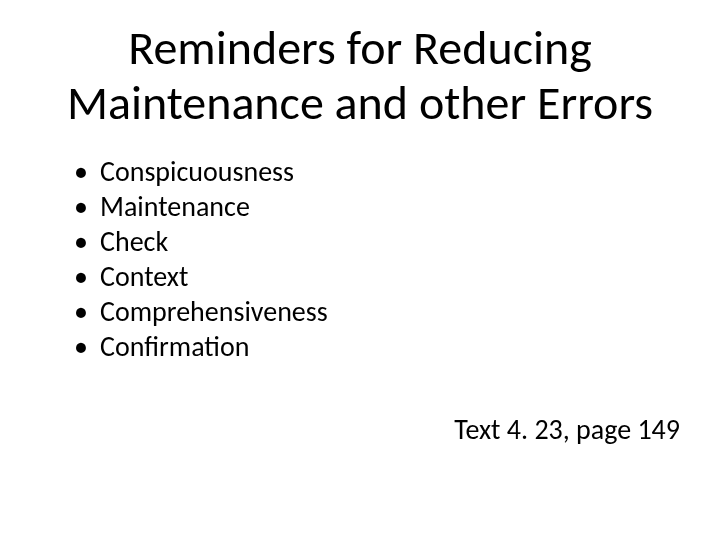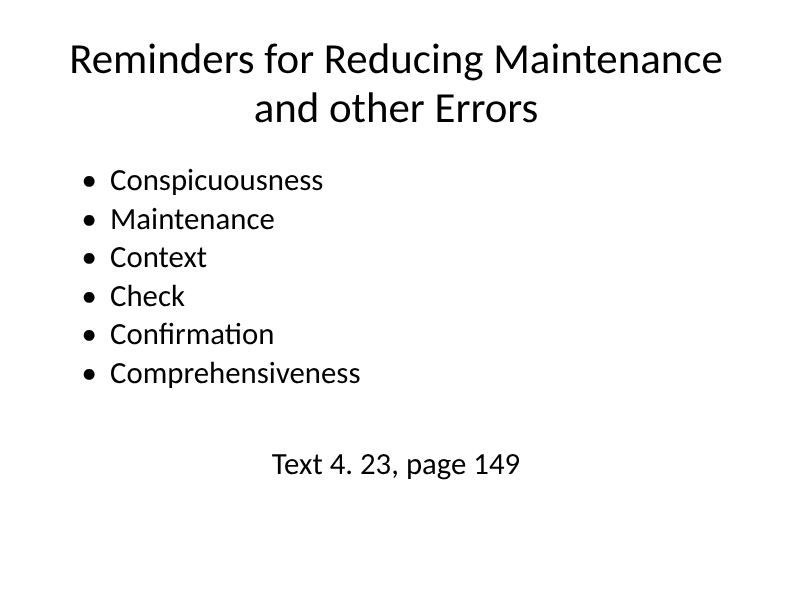--- a/index.html
+++ b/index.html
@@ -11,24 +11,24 @@
     font-family: Calibri, "Segoe UI", Arial, sans-serif;
     color: #000;
   }
   .slide {
     width: 720px;
     height: 540px;
     box-sizing: border-box;
     padding: 20px 40px 0 40px;
   }
   .title {
-    font-size: 39px;
+    font-size: 48px;
     text-align: center;
     line-height: 1.15;
-    margin: 12px 0 24px 0;
+    margin: 0 0 24px 0;
     font-weight: 400;
   }
   .bullets {
     list-style: none;
     padding: 0;
     margin: 16px 0 0 30px;
   }
   .bullets li {
     font-size: 28px;
     line-height: 1.25;
@@ -37,31 +37,31 @@
   }
   .bullets li::before {
     content: "•";
     position: absolute;
     left: 4px;
     top: 0;
     font-size: 28px;
   }
   .reference {
     font-size: 28px;
-    text-align: center;
+    text-align: right;
     margin-top: 48px;
   }
 </style>
 </head>
 <body>
 
 <div class="slide">
   <h1 class="title">Reminders for Reducing Maintenance and other Errors</h1>
   <ul class="bullets">
     <li>Conspicuousness</li>
     <li>Maintenance</li>
+    <li>Check</li>
     <li>Context</li>
-    <li>Check</li>
+    <li>Comprehensiveness</li>
     <li>Confirmation</li>
-    <li>Comprehensiveness</li>
   </ul>
   <div class="reference">Text 4. 23, page 149</div>
 </div>
 
 </body></html>

